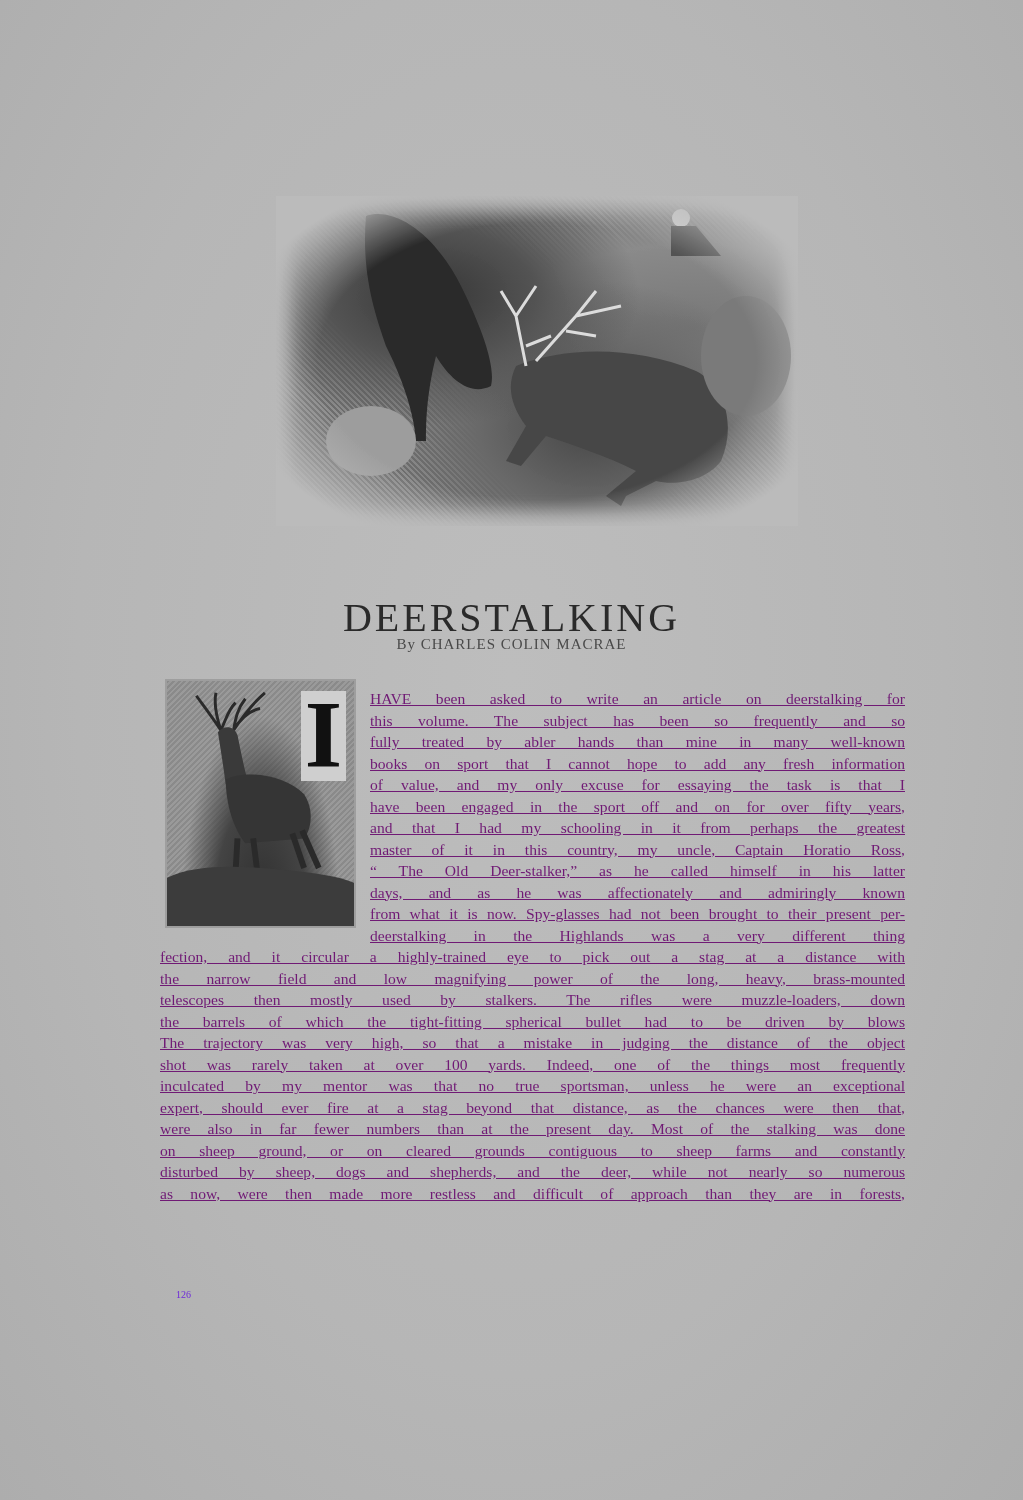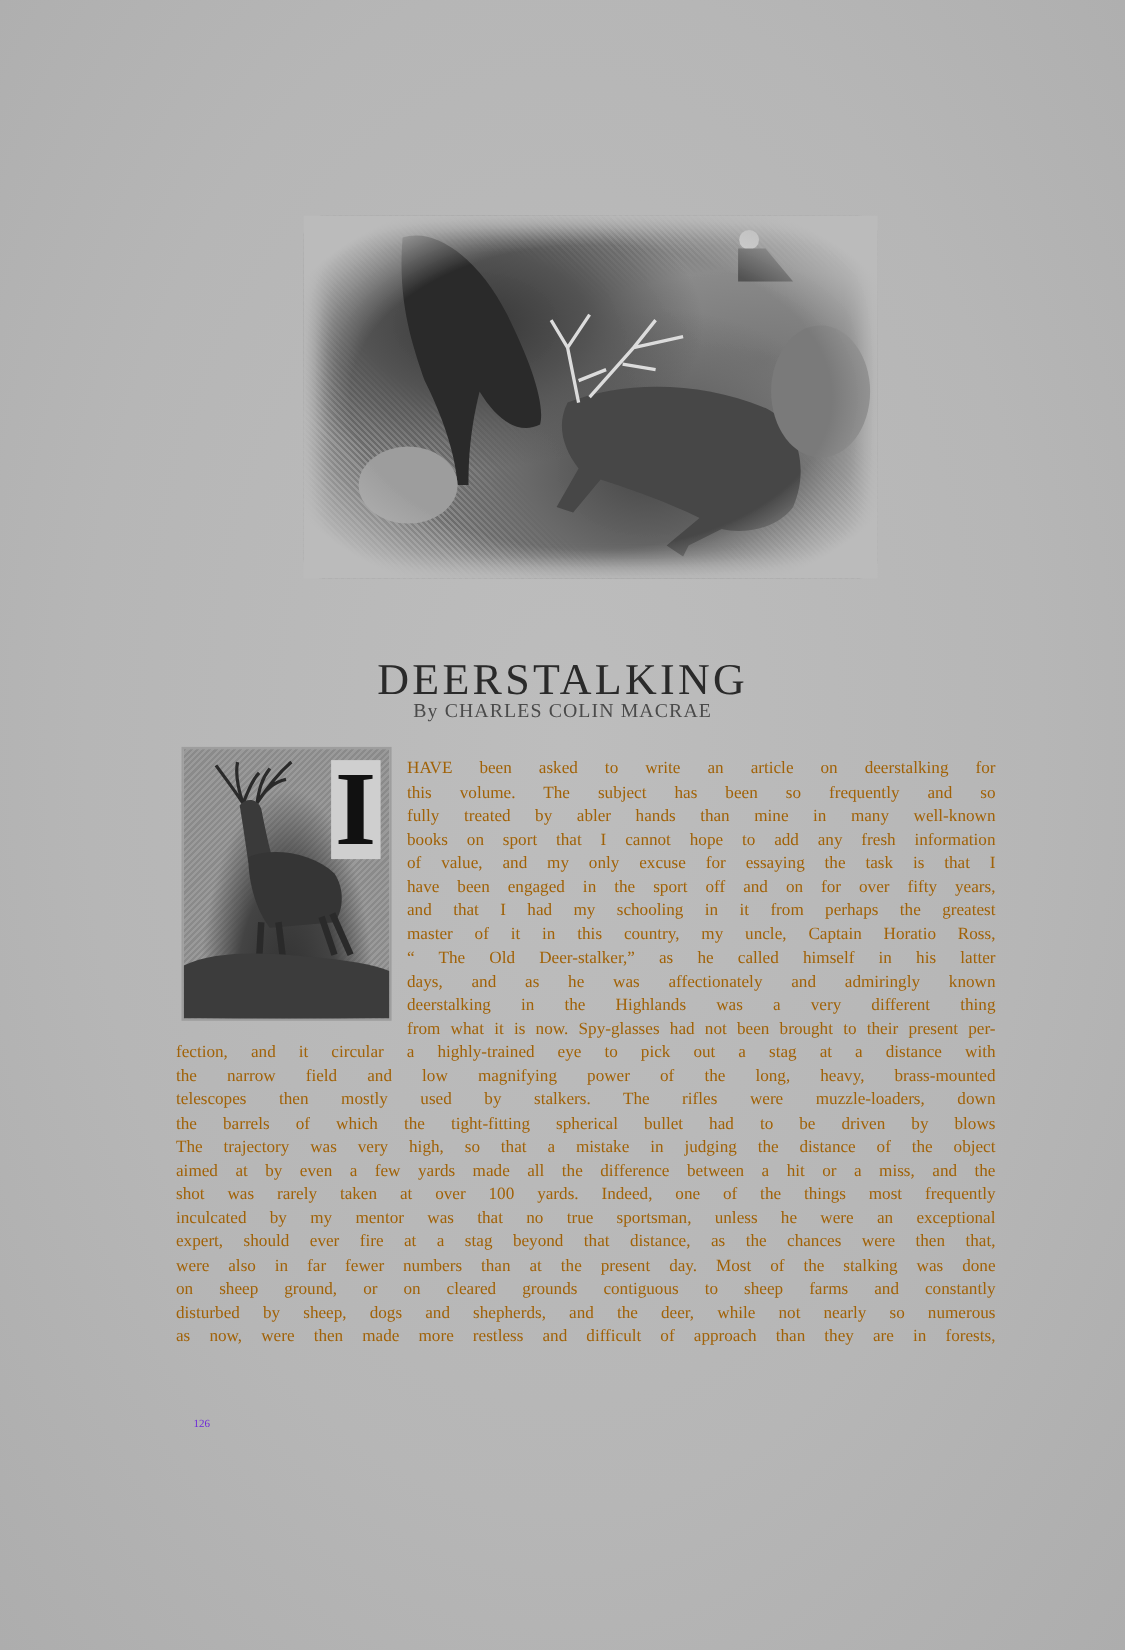--- a/index.html
+++ b/index.html
@@ -22,41 +22,42 @@
     filter: contrast(1.05);
   }
   .plate svg { position: absolute; inset: 0; width: 100%; height: 100%; }
   .title {
     position: absolute; left: 0; right: 0; top: 578px;
     text-align: center; font-size: 40px; letter-spacing: 3px;
     color: #2a2a2a; font-weight: normal; margin-top: 16px;
   }
   .byline {
     position: absolute; left: 0; right: 0; top: 636px;
-    text-align: center; font-size: 18px; letter-spacing: 1px; color: #4a4a4a;
+    text-align: center; font-size: 15px; letter-spacing: 1px; color: #4a4a4a;
   }
   .initial-box {
     position: absolute; left: 165px; top: 679px; width: 191px; height: 249px;
     background:
       radial-gradient(ellipse at 50% 95%, #2e2e2e 0%, #444 35%, transparent 60%),
       repeating-linear-gradient(135deg, #8a8a8a 0 2px, #9a9a9a 2px 4px);
     border: 2px solid #9e9e9e;
     box-sizing: border-box;
   }
   .initial-box svg { position: absolute; inset: 0; width: 100%; height: 100%; }
   .dropcap {
     position: absolute; right: 8px; top: 10px;
     font-family: "Liberation Serif", serif; font-weight: bold;
     font-size: 96px; line-height: 84px; color: #111;
     background: #cfcfcf; padding: 2px 4px 4px 4px;
   }
   .body-text {
     position: absolute; left: 160px; top: 688px; width: 745px;
-    font-size: 15.6px; line-height: 21.5px; color: #a16207;
+    font-size: 15.6px; line-height: 21.5px; color: #701a75;
     text-align: justify;
+    text-decoration: underline;
   }
   .body-text .float-spacer {
     float: left; width: 210px; height: 258px;
   }
   .body-text .line { display: block; text-align: justify; text-align-last: justify; }
   .folio {
     position: absolute; left: 176px; top: 1289px;
     font-size: 10px; color: #6d28d9;
   }
 </style>
@@ -112,28 +113,27 @@
   <span class="line">HAVE been asked to write an article on deerstalking for</span>
   <span class="line">this volume. The subject has been so frequently and so</span>
   <span class="line">fully treated by abler hands than mine in many well-known</span>
   <span class="line">books on sport that I cannot hope to add any fresh information</span>
   <span class="line">of value, and my only excuse for essaying the task is that I</span>
   <span class="line">have been engaged in the sport off and on for over fifty years,</span>
   <span class="line">and that I had my schooling in it from perhaps the greatest</span>
   <span class="line">master of it in this country, my uncle, Captain Horatio Ross,</span>
   <span class="line">“ The Old Deer-stalker,” as he called himself in his latter</span>
   <span class="line">days, and as he was affectionately and admiringly known</span>
+  <span class="line">from what it is now. Spy-glasses had not been brought to their present per-</span>
   <span class="line">deerstalking in the Highlands was a very different thing</span>
-  <span class="line">from what it is now. Spy-glasses had not been brought to their present per-</span>
   <span class="line">fection, and it circular a highly-trained eye to pick out a stag at a distance with</span>
   <span class="line">the narrow field and low magnifying power of the long, heavy, brass-mounted</span>
   <span class="line">telescopes then mostly used by stalkers. The rifles were muzzle-loaders, down</span>
   <span class="line">the barrels of which the tight-fitting spherical bullet had to be driven by blows</span>
   <span class="line">The trajectory was very high, so that a mistake in judging the distance of the object</span>
-  <span class="line">aimed at by even a few yards made all the difference between a hit or a miss, and the</span>
   <span class="line">shot was rarely taken at over 100 yards. Indeed, one of the things most frequently</span>
   <span class="line">inculcated by my mentor was that no true sportsman, unless he were an exceptional</span>
   <span class="line">expert, should ever fire at a stag beyond that distance, as the chances were then that,</span>
   <span class="line">were also in far fewer numbers than at the present day. Most of the stalking was done</span>
   <span class="line">on sheep ground, or on cleared grounds contiguous to sheep farms and constantly</span>
   <span class="line">disturbed by sheep, dogs and shepherds, and the deer, while not nearly so numerous</span>
   <span class="line">as now, were then made more restless and difficult of approach than they are in forests,</span>
 </div>
 
 <div class="folio">126</div>

